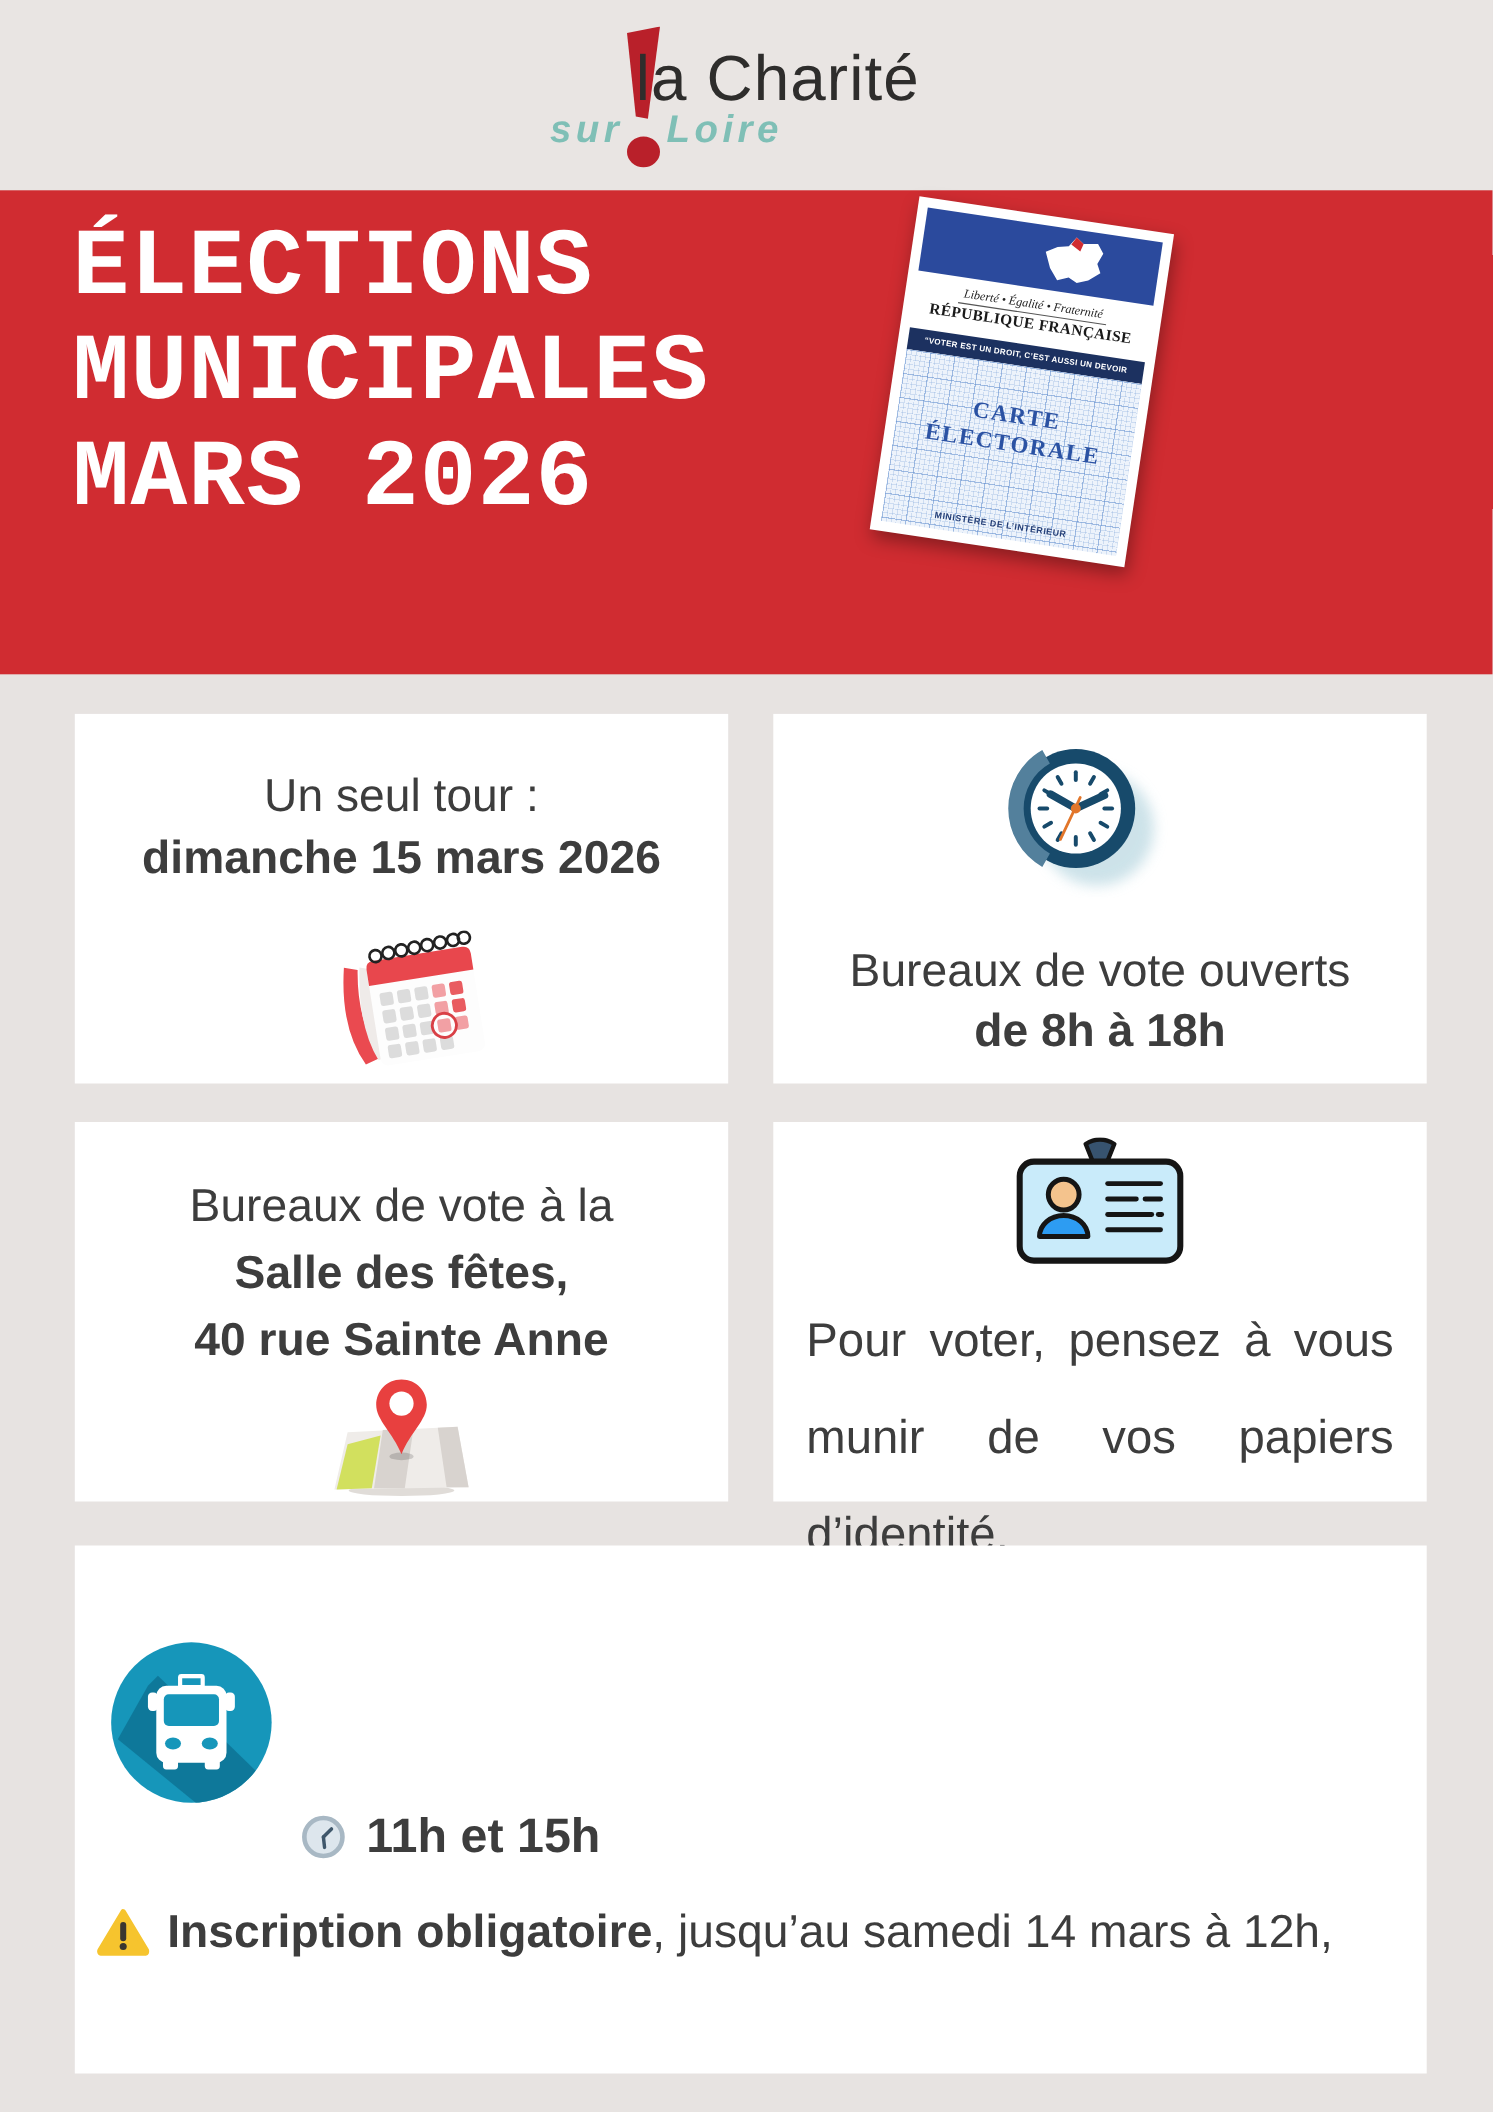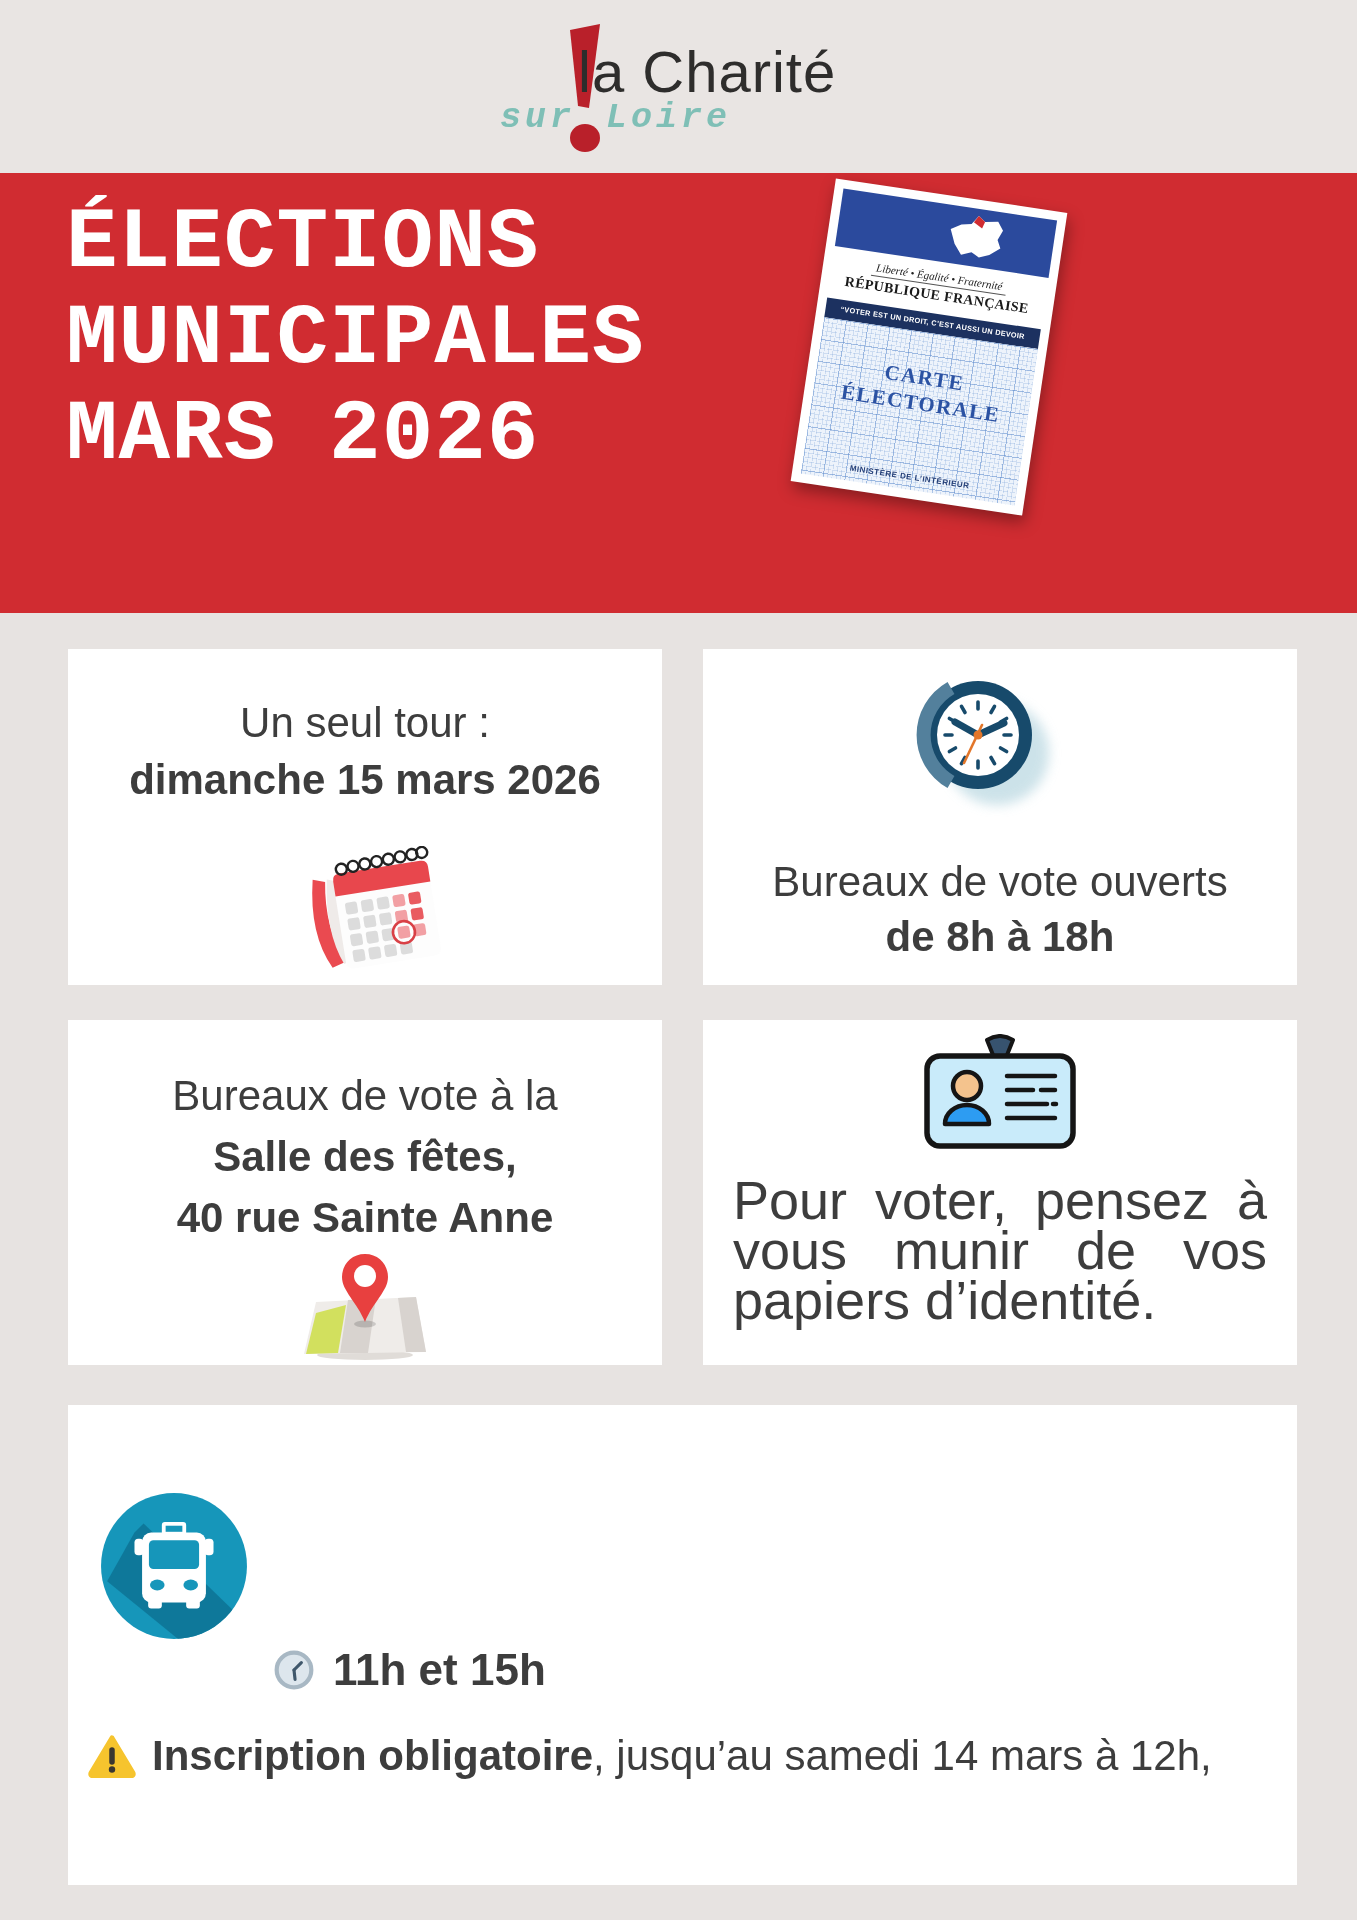--- a/index.html
+++ b/index.html
@@ -16,21 +16,21 @@
   
   .header{position:absolute;left:0;top:0;width:1357px;height:173px;background:#e9e5e3;}
   .logo{position:absolute;left:500px;top:14px;width:380px;height:150px;}
   .logo-excl{position:absolute;left:62px;top:10px;}
   .logo-name{
     position:absolute;left:78px;top:24px;
     font-size:58px;font-weight:400;color:#2e2d2c;letter-spacing:1px;
   }
   .logo-script{
     position:absolute;top:84px;
-    font-family:Liberation Mono, monospace;font-style:italic;font-weight:700;
+    font-family:Liberation Sans, sans-serif;font-style:italic;font-weight:700;
     font-size:35px;color:#7fbfb6;letter-spacing:4px;
   }
   .logo-sur{left:0;}
   .logo-loire{left:106px;}
 
   
   .banner{position:absolute;left:0;top:173px;width:1357px;height:440px;background:#d02c31;}
   .banner-title{position:absolute;left:66px;top:22px;font-family:Liberation Mono, monospace;}
   .banner-title div{
     font-size:86px;line-height:96px;font-weight:700;color:#ffffff;letter-spacing:1px;
@@ -92,21 +92,21 @@
 
   .card-b .ico{position:absolute;left:0;right:0;top:18px;text-align:center;}
   .card-b .txt{position:absolute;left:0;right:0;top:205px;text-align:center;line-height:55px;}
 
   .card-c .txt{padding-top:45px;text-align:center;line-height:61px;}
   .card-c .ico{text-align:center;margin-top:2px;}
 
   .card-d .ico{position:absolute;left:0;right:0;top:14px;text-align:center;}
   .card-d .txt{
     position:absolute;left:30px;right:30px;top:155px;
-    font-size:54px;line-height:50px;text-align:justify;text-justify:inter-word;
+    font-size:43px;line-height:88px;text-align:justify;text-justify:inter-word;
   }
 
   .card-e .bus{position:absolute;left:30px;top:85px;}
   .card-e .para{
     position:absolute;left:210px;top:14px;width:975px;
     font-size:42px;font-weight:700;line-height:73px;
     text-align:justify;text-justify:inter-word;
   }
   .card-e .hours{position:absolute;left:205px;top:240px;display:flex;align-items:center;gap:18px;}
   .card-e .hours .t-bold{font-size:44px;}

